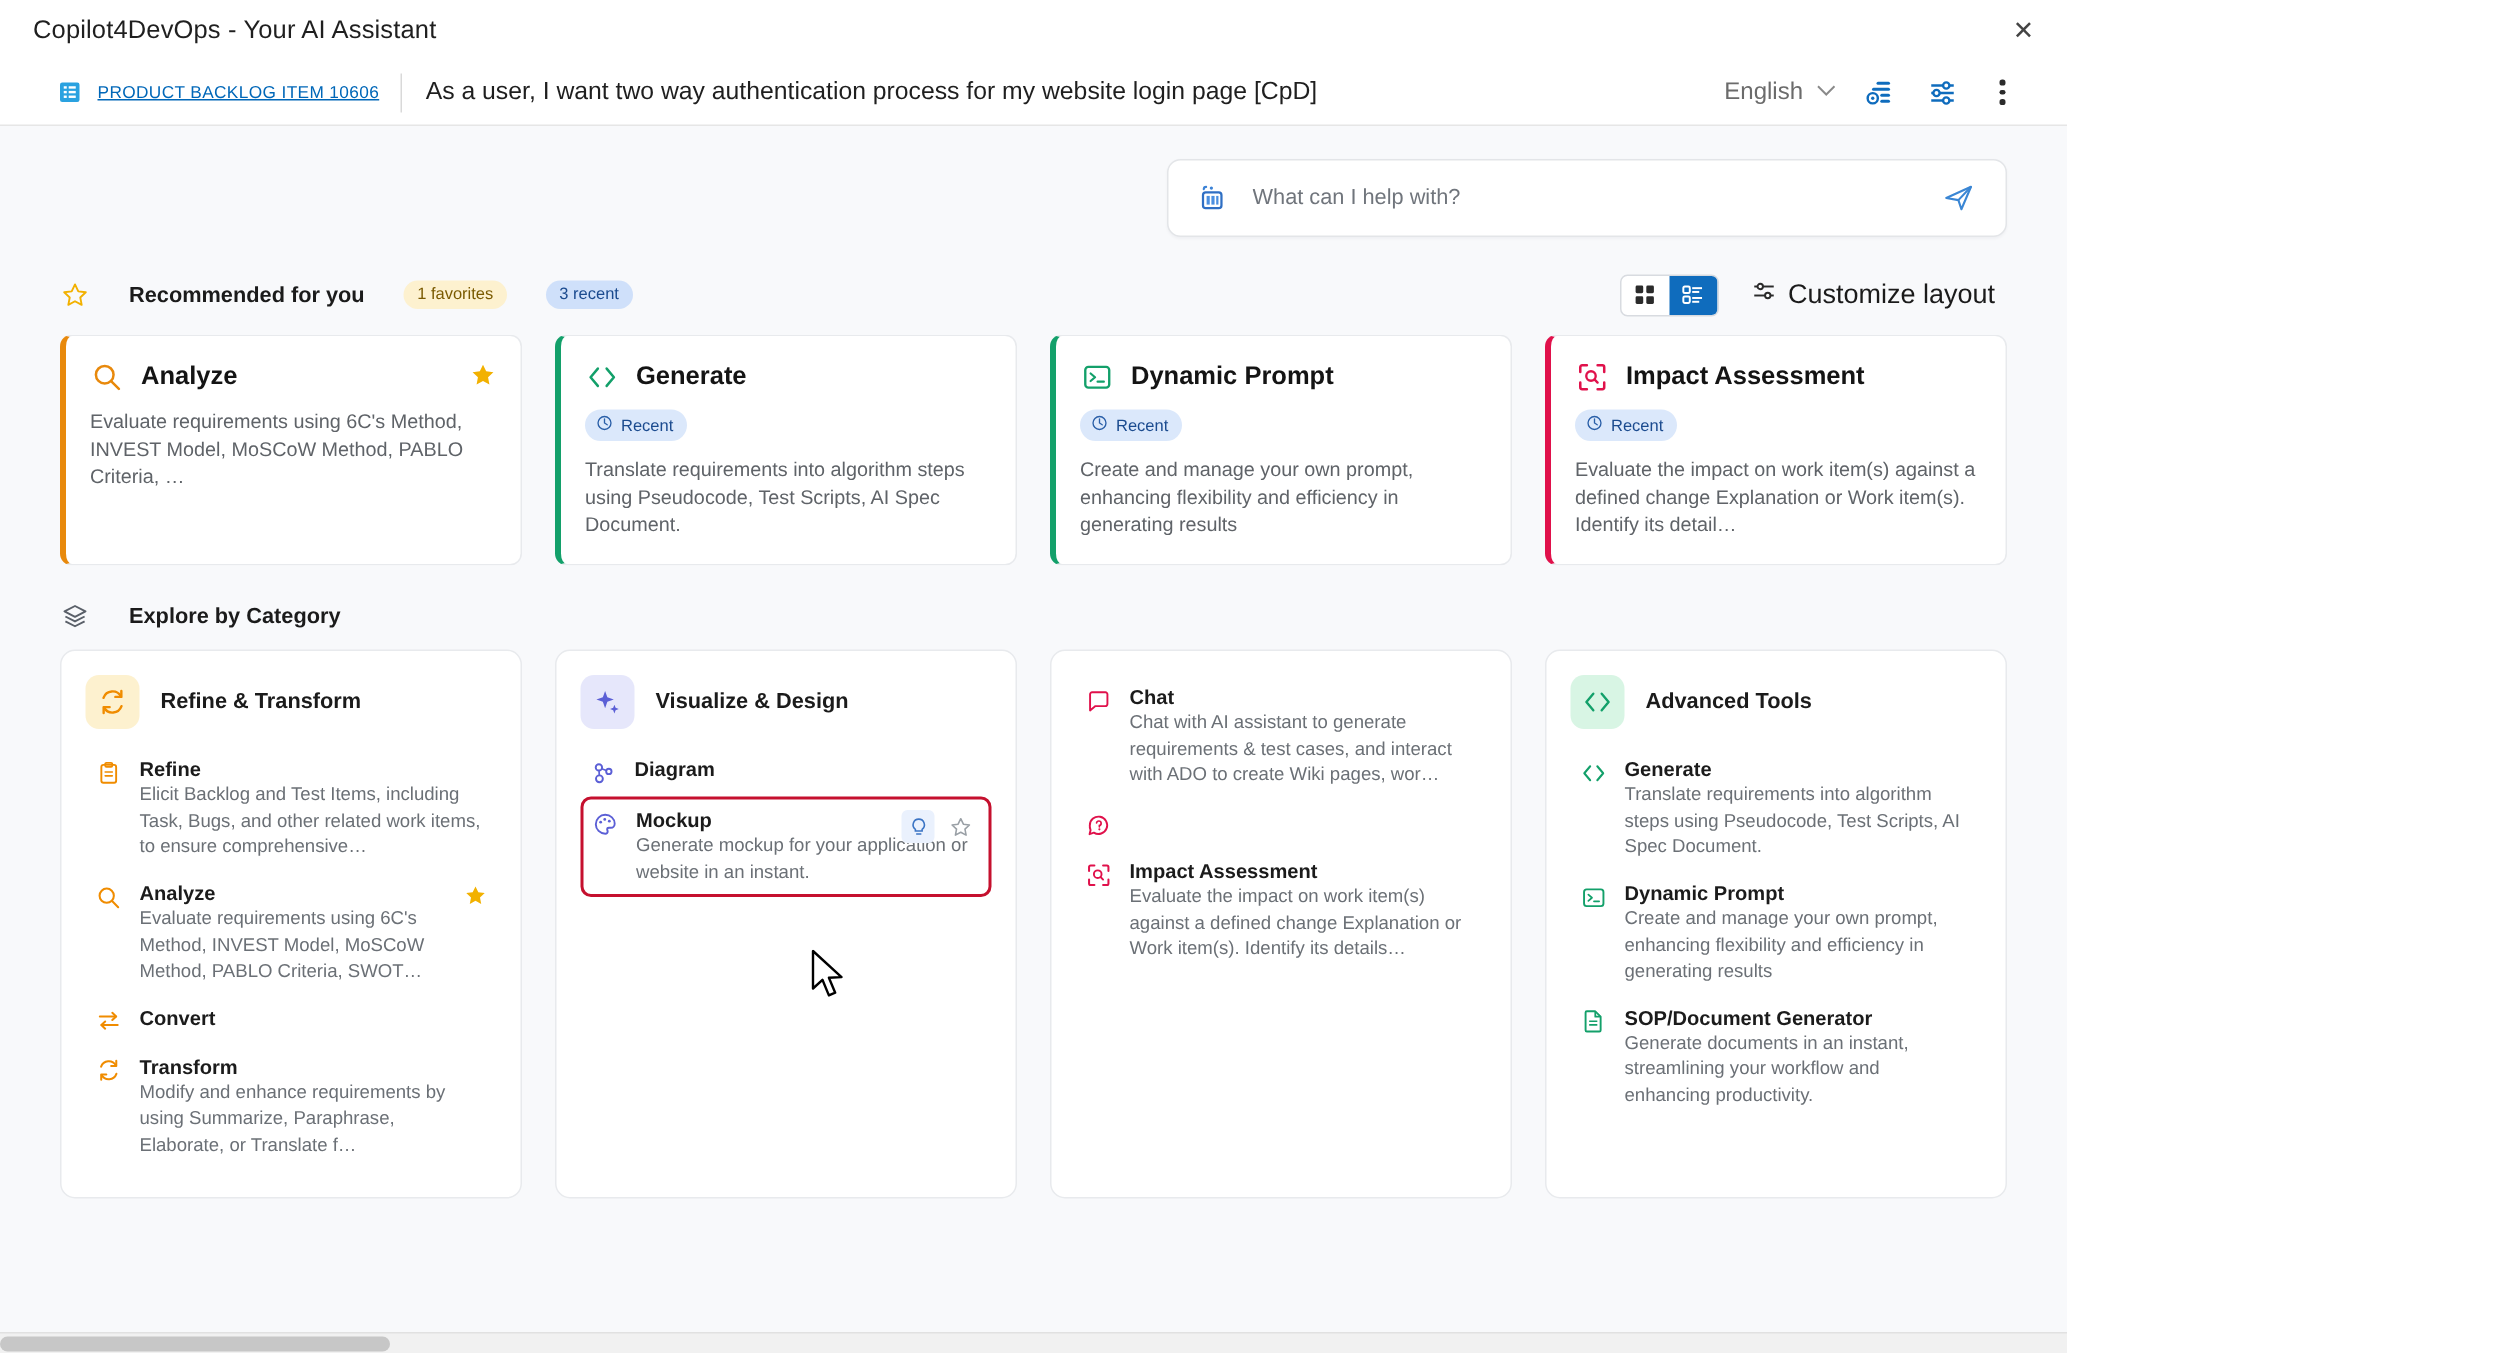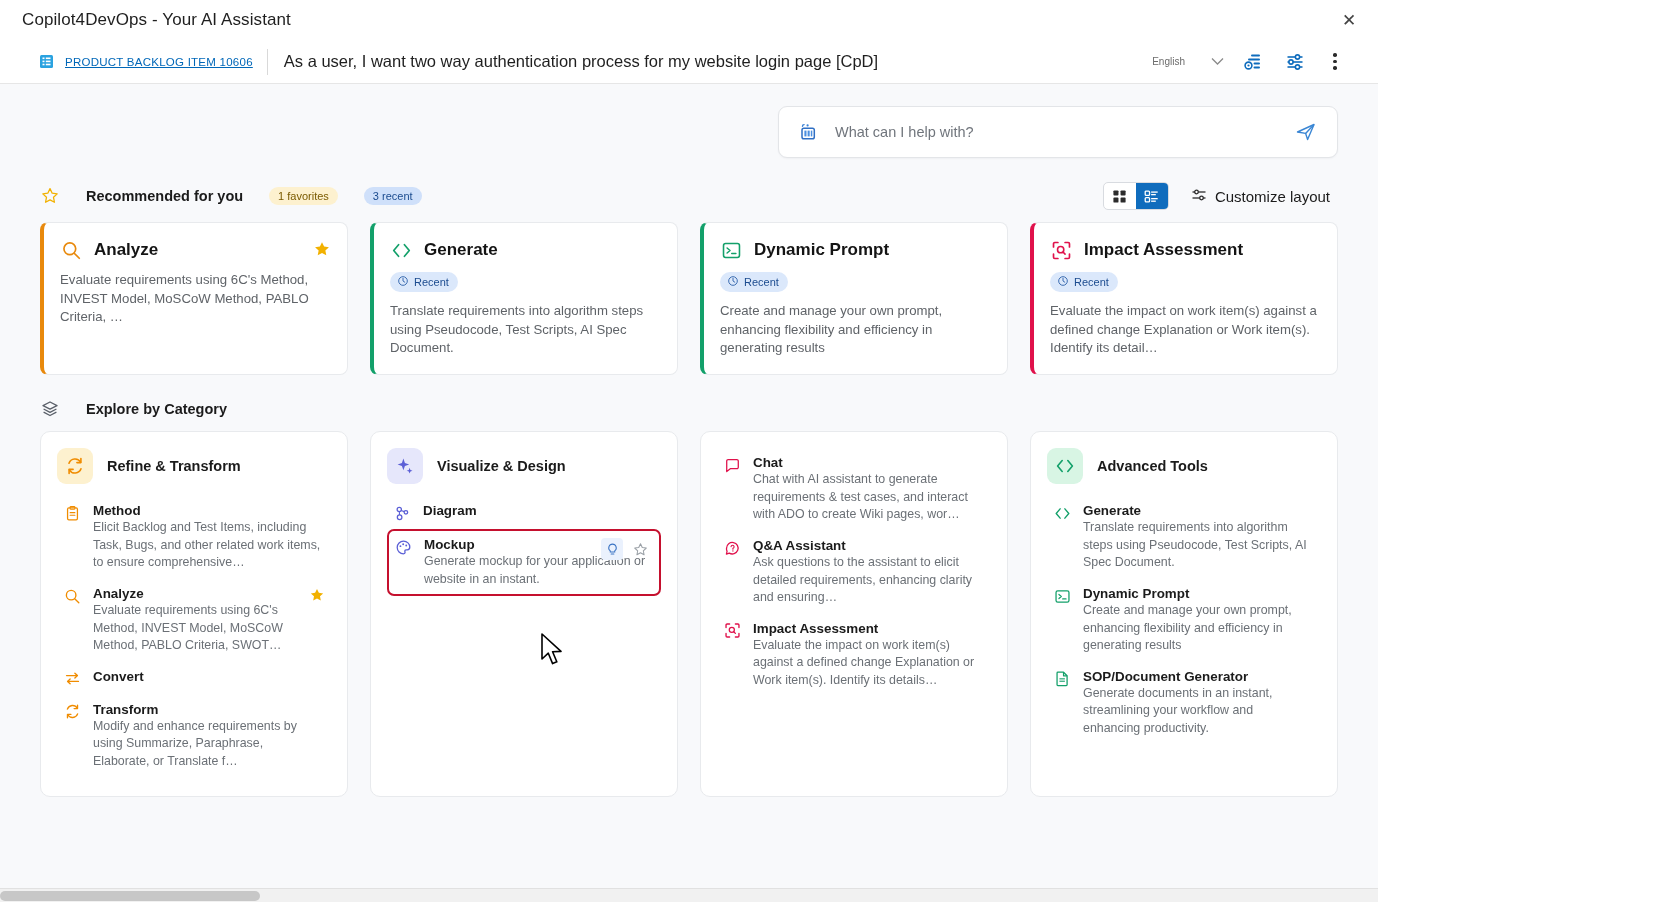--- a/index.html
+++ b/index.html
@@ -69,22 +69,22 @@
   .wi-title {
     font-size: 16.5px;
     color: #1f1f1f;
     white-space: nowrap;
   }
   .ctx-right {
     margin-left: auto;
     display: flex; align-items: center; gap: 16px;
   }
   .lang-select {
-    display: flex; align-items: center; gap: 26px;
-    font-size: 10px; color: #6b6b6b; cursor: pointer;
+    display: flex; align-items: center; gap: 9px;
+    font-size: 16px; color: #6b6b6b; cursor: pointer;
   }
   .chev { font-size: 11px; color: #8a8a8a; }
   .hdr-icon {
     width: 26px; height: 26px;
     display: flex; align-items: center; justify-content: center;
     color: #0f6cbd; cursor: pointer;
   }
   .kebab {
     width: 22px; height: 26px;
     display: flex; flex-direction: column; align-items: center; justify-content: center;
@@ -148,22 +148,22 @@
   .viewtoggle {
     display: flex; border: 1px solid #d8dbe0; border-radius: 5px; overflow: hidden;
     background: #ffffff;
   }
   .viewtoggle > div {
     width: 32px; height: 26px; display: flex; align-items: center; justify-content: center;
     cursor: pointer;
   }
   .viewtoggle .active { background: #0f6cbd; }
   .customize {
-    display: flex; align-items: center; gap: 8px;
-    font-size: 15px; color: #1b1b1b; cursor: pointer;
+    display: flex; align-items: flex-start; gap: 8px;
+    font-size: 18px; color: #1b1b1b; cursor: pointer;
     padding: 4px 8px;
   }
 
   
   .rec-grid {
     display: grid;
     grid-template-columns: repeat(4, 1fr);
     gap: 22px;
   }
   .rec-card {
@@ -500,21 +500,21 @@
       <div class="cat-item">
         <span class="ci-ico">
                 <svg width="17" height="17" viewBox="0 0 20 20">
                   <rect x="4.2" y="3.4" width="11.6" height="14" rx="1.6" fill="none" stroke="#f08c00" stroke-width="1.5"></rect>
                   <rect x="7.2" y="1.8" width="5.6" height="3.2" rx="1" fill="none" stroke="#f08c00" stroke-width="1.4"></rect>
                   <line x1="7.2" y1="9" x2="12.8" y2="9" stroke="#f08c00" stroke-width="1.3" stroke-linecap="round"></line>
                   <line x1="7.2" y1="12" x2="12.8" y2="12" stroke="#f08c00" stroke-width="1.3" stroke-linecap="round"></line>
                 </svg>
               </span>
         <div class="ci-body">
-          <div class="ci-title">Method</div>
+          <div class="ci-title">Refine</div>
           <div class="ci-desc">Elicit Backlog and Test Items, including Task, Bugs, and other related work items, to ensure comprehensive…</div>
         </div>
 
       </div>
       <div class="cat-item">
         <span class="ci-ico">
                 <svg width="17" height="17" viewBox="0 0 20 20">
                   <circle cx="8.4" cy="8.4" r="5.6" fill="none" stroke="#f08c00" stroke-width="1.6"></circle>
                   <line x1="12.6" y1="12.6" x2="17.4" y2="17.4" stroke="#f08c00" stroke-width="1.6" stroke-linecap="round"></line>
                 </svg>
@@ -628,24 +628,20 @@
 
       </div>
       <div class="cat-item">
         <span class="ci-ico">
                 <svg width="17" height="17" viewBox="0 0 20 20">
                   <path d="M3 9.6 a6.8 6.8 0 1 1 3.2 5.8 L2.8 16.6 L3.6 13.4 A6.7 6.7 0 0 1 3 9.6 Z" fill="none" stroke="#e0114b" stroke-width="1.5" stroke-linejoin="round"></path>
                   <path d="M8.3 7.8 a1.8 1.8 0 1 1 2.2 2 v1.1" fill="none" stroke="#e0114b" stroke-width="1.3" stroke-linecap="round"></path>
                   <circle cx="10.5" cy="12.8" r=".85" fill="#e0114b"></circle>
                 </svg>
               </span>
-        <div class="ci-body">
-          <div class="ci-title">Q&amp;A Assistant</div>
-          <div class="ci-desc">Ask questions to the assistant to elicit detailed requirements, enhancing clarity and ensuring…</div>
-        </div>
 
       </div>
       <div class="cat-item">
         <span class="ci-ico">
                 <svg width="17" height="17" viewBox="0 0 20 20">
                   <path d="M2.4 6.6 V3.6 a1.2 1.2 0 0 1 1.2-1.2 H6.6" fill="none" stroke="#e0114b" stroke-width="1.6" stroke-linecap="round"></path>
                   <path d="M13.4 2.4 H16.4 a1.2 1.2 0 0 1 1.2 1.2 V6.6" fill="none" stroke="#e0114b" stroke-width="1.6" stroke-linecap="round"></path>
                   <path d="M17.6 13.4 V16.4 a1.2 1.2 0 0 1 -1.2 1.2 H13.4" fill="none" stroke="#e0114b" stroke-width="1.6" stroke-linecap="round"></path>
                   <path d="M6.6 17.6 H3.6 a1.2 1.2 0 0 1 -1.2-1.2 V13.4" fill="none" stroke="#e0114b" stroke-width="1.6" stroke-linecap="round"></path>
                   <circle cx="9.2" cy="9.2" r="3" fill="none" stroke="#e0114b" stroke-width="1.5"></circle>

